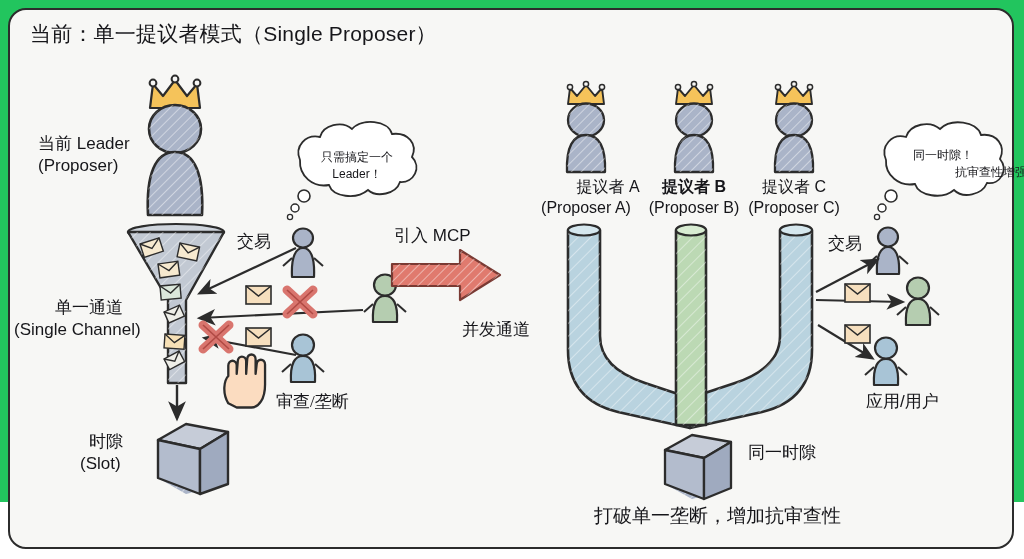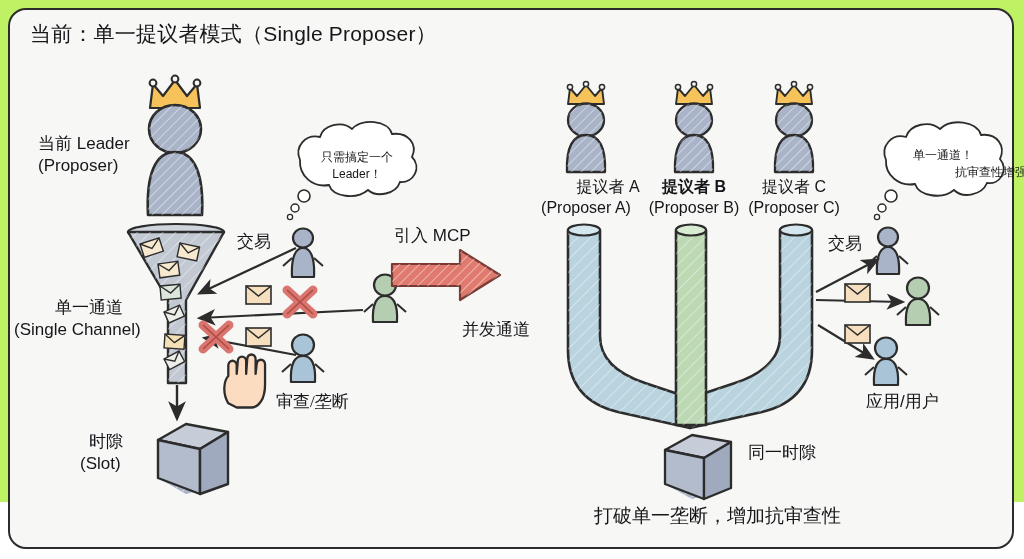--- a/index.html
+++ b/index.html
@@ -1,17 +1,17 @@
 <!DOCTYPE html>
 <html><head>
 <meta charset="utf-8">
 <style>
   html,body{margin:0;padding:0;background:#ffffff;}
   body{width:1024px;height:559px;overflow:hidden;font-family:"Liberation Sans","DejaVu Sans",sans-serif;}
-  #stage{position:relative;width:1024px;height:502px;background:#bef264;}
+  #stage{position:relative;width:1024px;height:502px;background:#22c55e;}
   #frame{position:absolute;left:8px;top:8px;width:1006px;height:541px;
          background:#f7f7f5;border:2.5px solid #2c2c2c;border-radius:18px;box-sizing:border-box;}
   svg.art{position:absolute;left:0;top:0;width:1024px;height:559px;overflow:visible;}
   .lbl{position:absolute;color:#16161a;line-height:1.18;white-space:pre;}
   .title{font-size:21px;font-weight:400;letter-spacing:.2px;}
   .cap{font-size:16px;text-align:center;}
   .bubbletxt{font-size:12px;text-align:center;line-height:1.25;}
   .mid{font-size:17px;}
 </style>
 </head>
@@ -318,21 +318,21 @@
 
   <div class="lbl cap" style="left:548px;top:178px;width:120px;">提议者 A</div>
   <div class="lbl cap" style="left:526px;top:199px;width:120px;">(Proposer A)</div>
 
   <div class="lbl cap" style="left:634px;top:178px;width:120px;font-weight:bold;">提议者 B</div>
   <div class="lbl cap" style="left:634px;top:199px;width:120px;">(Proposer B)</div>
 
   <div class="lbl cap" style="left:734px;top:178px;width:120px;">提议者 C</div>
   <div class="lbl cap" style="left:734px;top:199px;width:120px;">(Proposer C)</div>
 
-  <div class="lbl bubbletxt" style="left:892px;top:148px;width:102px;">单一通道！</div>
+  <div class="lbl bubbletxt" style="left:892px;top:148px;width:102px;">同一时隙！</div>
   <div class="lbl bubbletxt" style="left:890px;top:165px;width:106px;padding-left:48px;">抗审查性增强</div>
 
   <div class="lbl mid" style="left:828px;top:234px;">交易</div>
 
   <div class="lbl mid" style="left:462px;top:320px;">并发通道</div>
 
   <div class="lbl mid" style="left:866px;top:392px;">应用/用户</div>
 
   <div class="lbl mid" style="left:748px;top:443px;">同一时隙</div>
 

